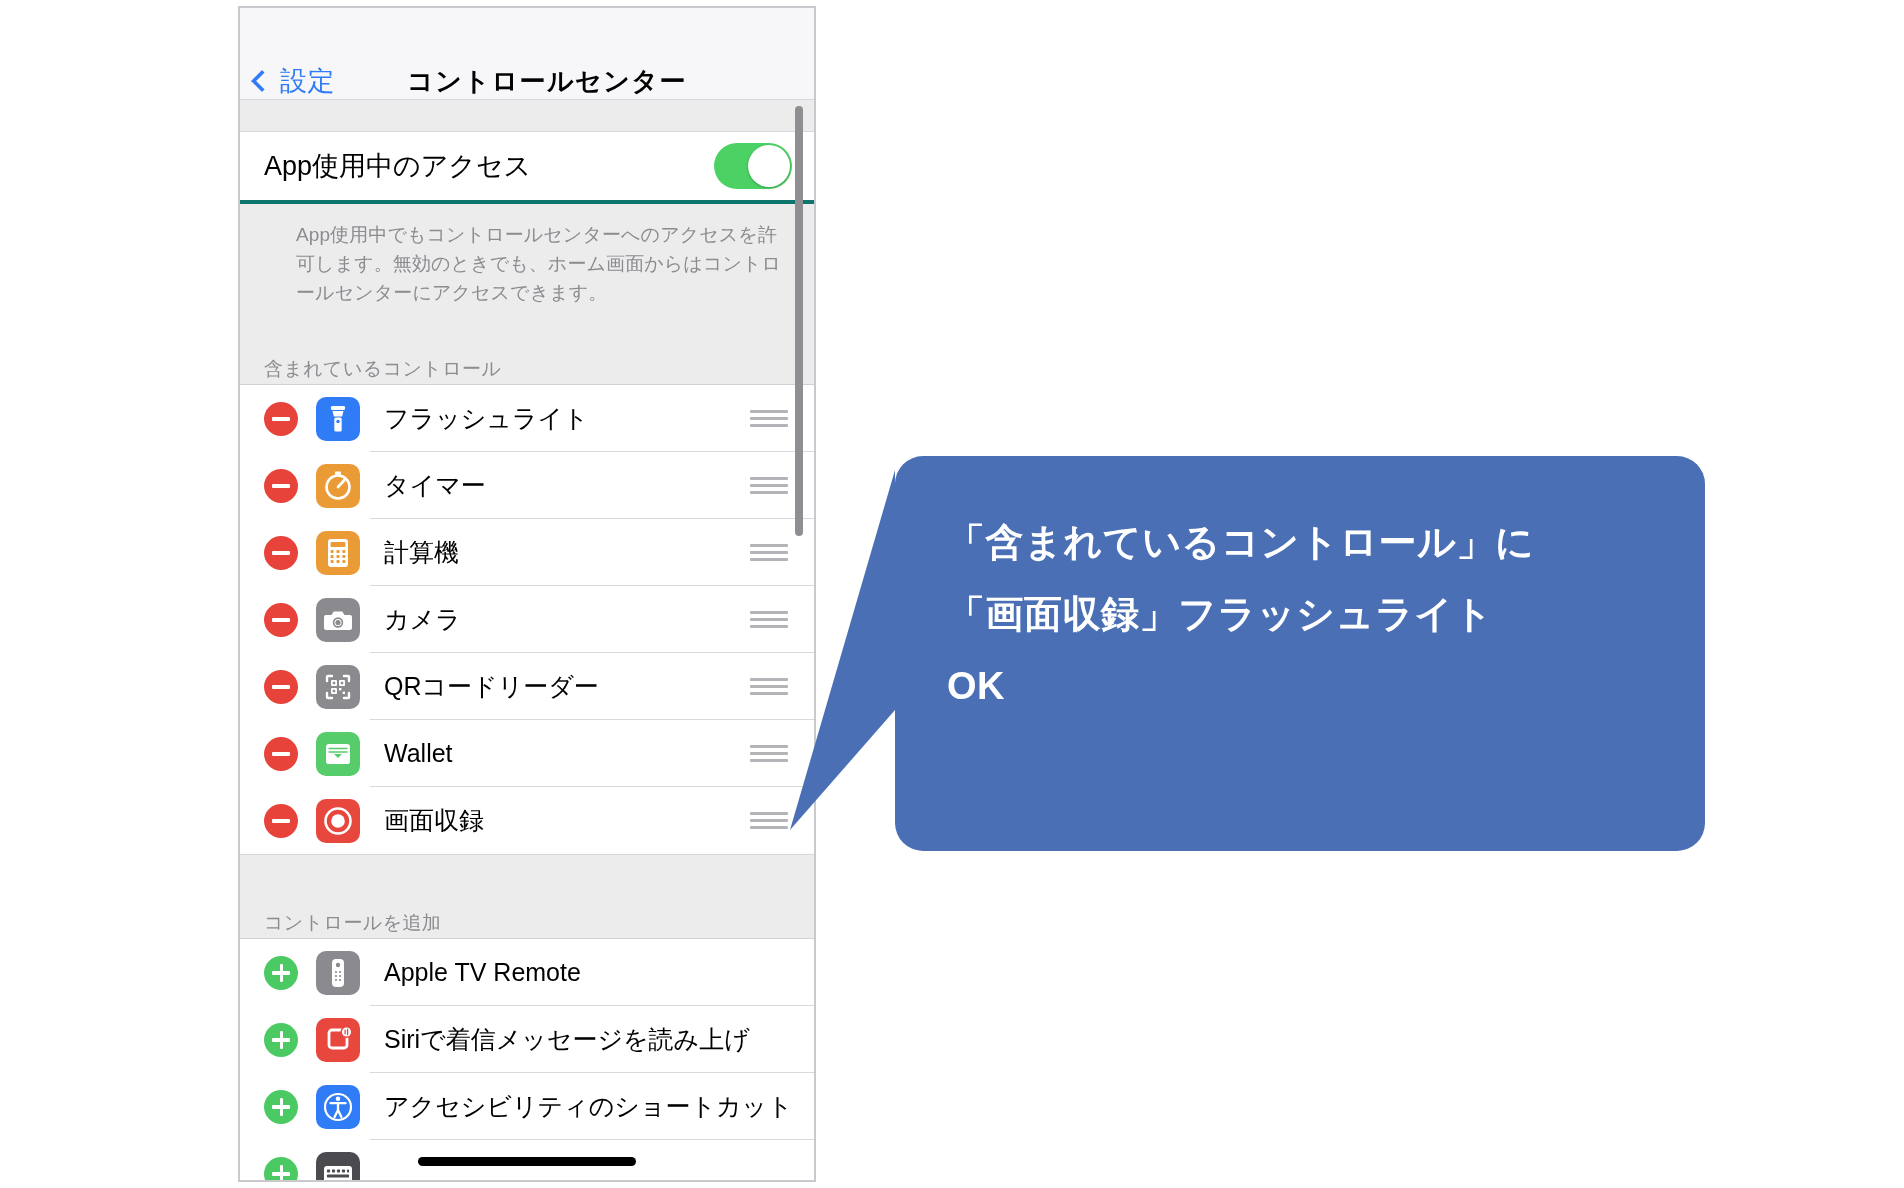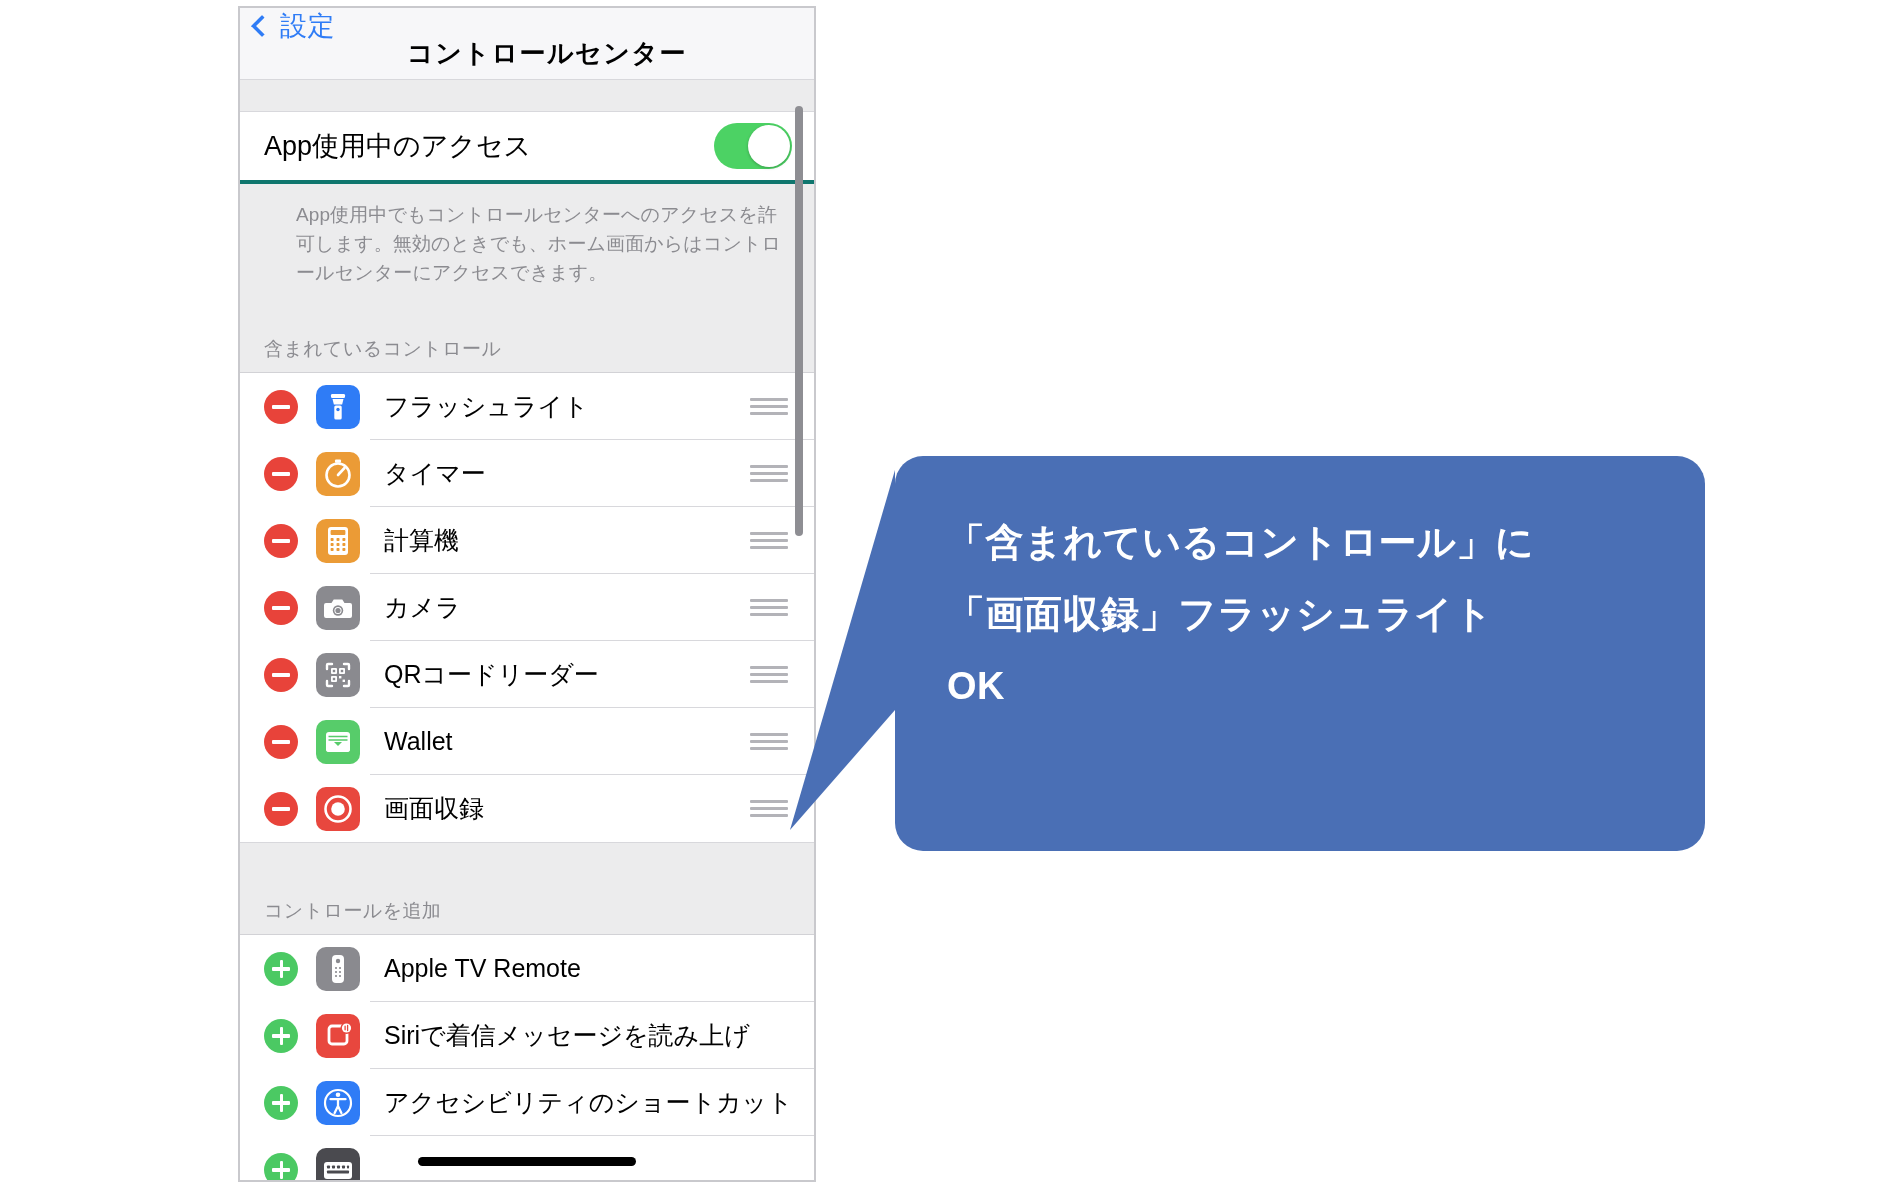--- a/index.html
+++ b/index.html
@@ -20,25 +20,25 @@
     border-left: 2px solid #c9c9cd;
     border-right: 2px solid #c9c9cd;
     border-top: 2px solid #c9c9cd;
     border-bottom: 2px solid #c9c9cd;
     overflow: hidden;
   }
 
   
   .navbar {
     position: relative;
-    height: 72px;
+    height: 92px;
     background: #f7f7f9;
     border-bottom: 1px solid #d8d8dc;
     display: flex;
-    align-items: flex-start;
+    align-items: flex-end;
   }
   .back-btn {
     display: flex; align-items: center;
     padding-left: 14px;
     cursor: pointer;
     user-select: none;
   }
   .chev {
     width: 16px; height: 16px;
     border-left: 4px solid #2f7cf6;
@@ -104,21 +104,21 @@
     font-size: 19px;
     line-height: 29px;
     color: #8b8b90;
     letter-spacing: .1px;
     margin-left: 32px;
   }
 
   
   .sec-header {
     background: #ececed;
-    padding: 0 24px 10px 24px;
+    padding: 0 24px 2px 24px;
     font-size: 19px;
     color: #8b8b90;
     border-bottom: 1px solid #d2d2d6;
     letter-spacing: .4px;
   }
 
   
   .row {
     position: relative;
     height: 67px;

